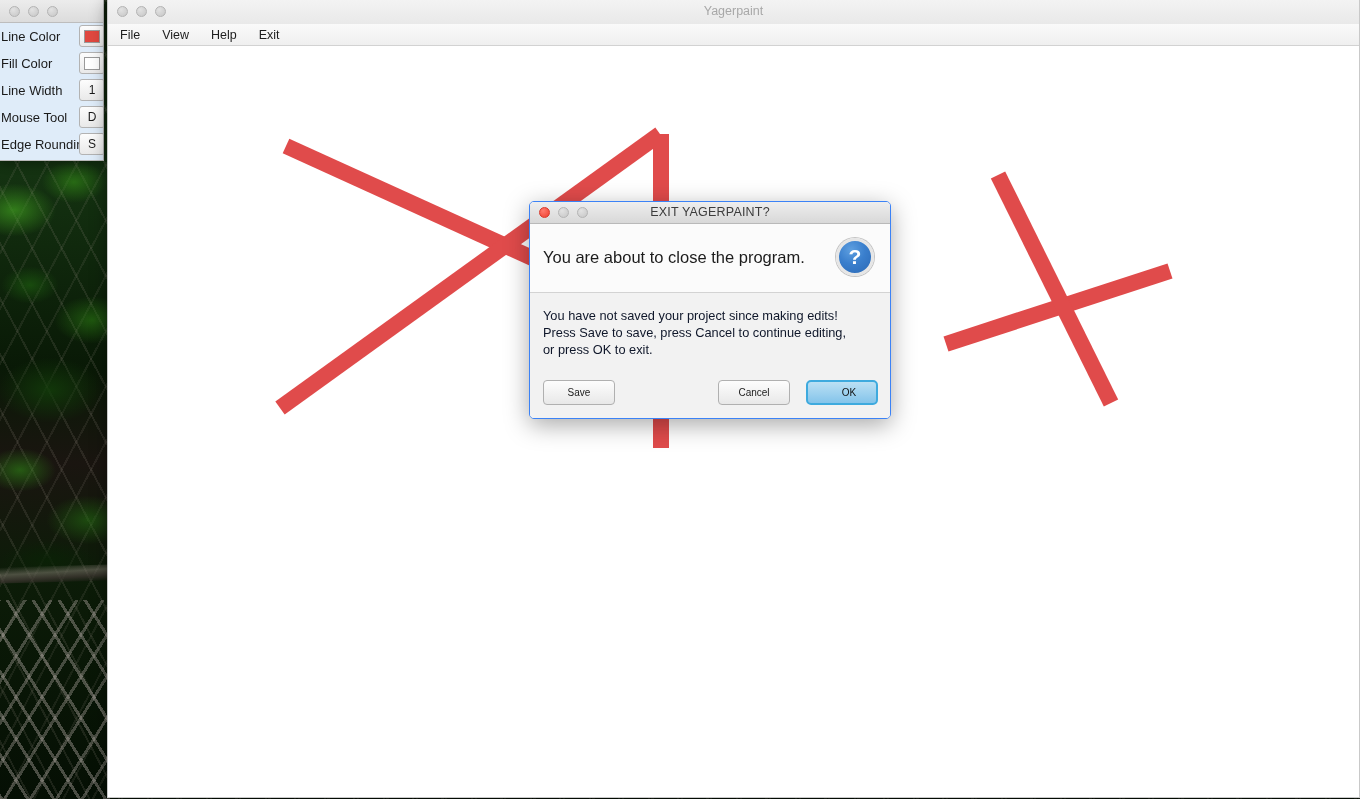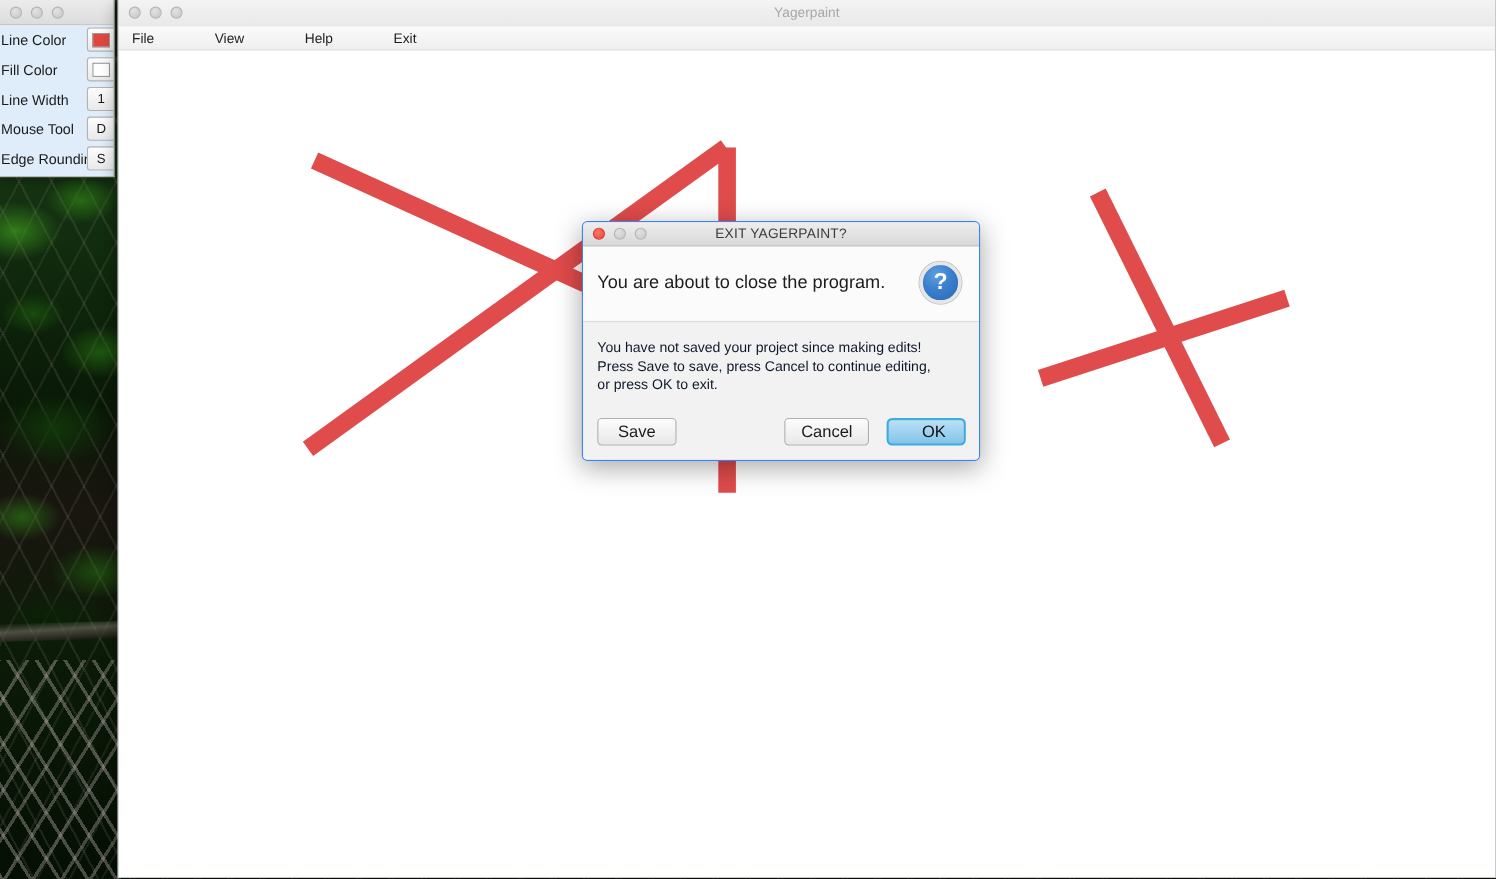--- a/index.html
+++ b/index.html
@@ -176,21 +176,20 @@
     position: absolute;
     left: 0; top: 24px;
     width: 100%;
     height: 22px;
     background: linear-gradient(180deg, #fafafa 0%, #efefef 100%);
     border-bottom: 1px solid #d2d2d2;
     display: flex;
     align-items: center;
     padding-left: 12px;
     box-sizing: border-box;
-    gap: 33px;
   }
   .menu-item {
     font-size: 12.5px;
     color: #1d1d1d;
     margin-right: 22px;
     cursor: default;
     line-height: 22px;
   }
   #canvas {
     position: absolute;
@@ -272,21 +271,21 @@
   }
   #dialog-buttons {
     display: flex;
     align-items: center;
     padding: 12px 12px 13px 13px;
     background: #f2f2f2;
   }
   .btn {
     height: 25px;
     min-width: 72px;
-    font-size: 15px;
+    font-size: 10px;
     color: #1b1b1b;
     background: linear-gradient(180deg, #fdfdfd 0%, #e8e8e8 100%);
     border: 1px solid #b0b0b0;
     border-radius: 4px;
     display: inline-flex;
     align-items: center;
     justify-content: center;
     cursor: default;
     box-sizing: border-box;
     padding: 0 14px;

